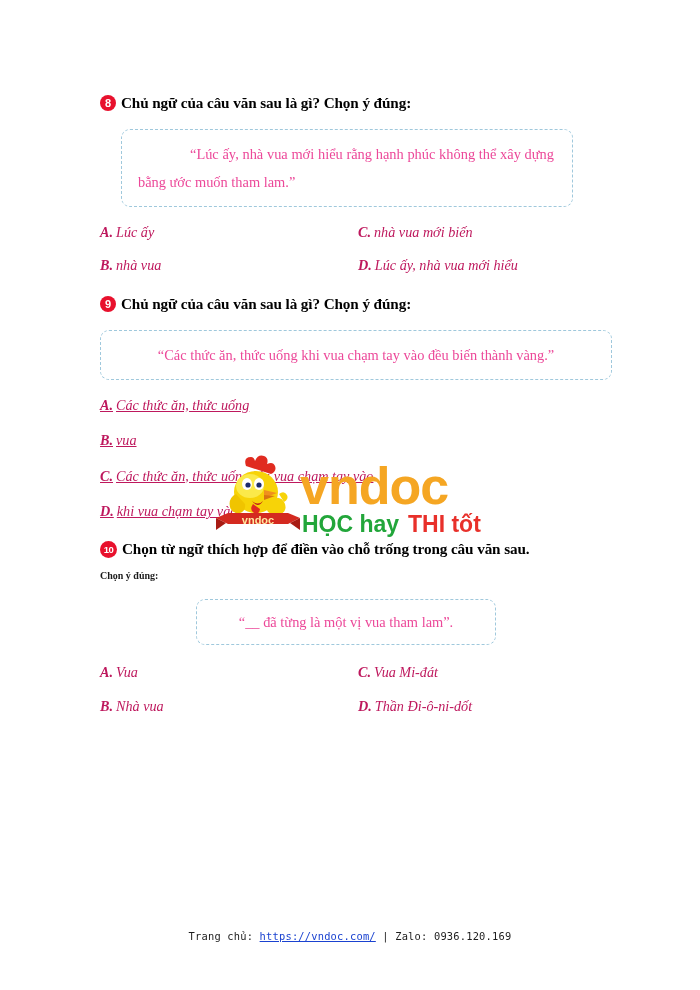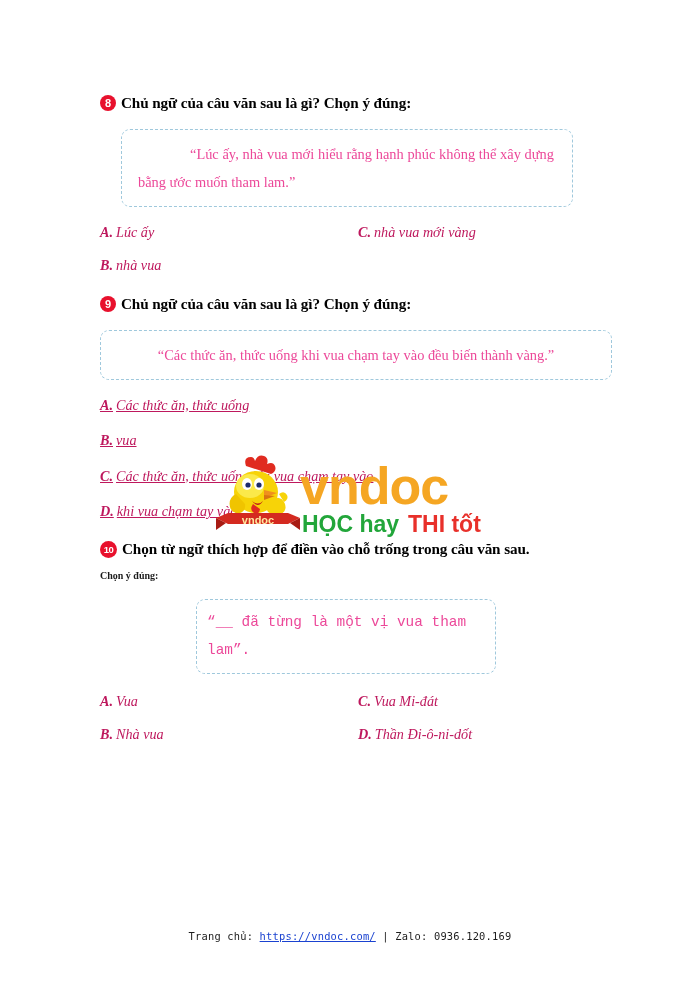--- a/index.html
+++ b/index.html
@@ -91,23 +91,22 @@
   }
   .quote-box.q9 {
     margin: 14px 0 0 0;
     width: 512px;
     text-align: center;
     padding: 10px 10px;
   }
   .quote-box.q10 {
     margin: 16px 0 0 96px;
     width: 300px;
-    text-align: left;
+    text-align: center;
     padding: 8px 10px;
-    font-family: Liberation Mono, monospace;
   }
 
   
   .options {
     margin-top: 16px;
   }
   .opt-row {
     display: flex;
     margin-bottom: 15px;
   }
@@ -183,26 +182,29 @@
     </div>
 
     <div class="quote-box q8">“Lúc ấy, nhà vua mới hiểu rằng hạnh phúc không thể xây dựng bằng ước muốn tham lam.”</div>
 
     <div class="options">
       <div class="opt-row">
         <div class="opt col-left">
           <span class="lbl">A.</span><span>Lúc ấy</span>
         </div>
         <div class="opt col-right">
-          <span class="lbl">C.</span><span>nhà vua mới vàng</span>
+          <span class="lbl">C.</span><span>nhà vua mới biến</span>
         </div>
       </div>
       <div class="opt-row">
         <div class="opt col-left">
           <span class="lbl">B.</span><span>nhà vua</span>
+        </div>
+        <div class="opt col-right">
+          <span class="lbl">D.</span><span>Lúc ấy, nhà vua mới hiểu</span>
         </div>
       </div>
     </div>
 
     <div class="q-heading" style="margin-top:18px">
       <span class="q-badge">9</span>
       <span class="q-text">Chủ ngữ của câu văn sau là gì? Chọn ý đúng:</span>
     </div>
 
     <div class="quote-box q9">“Các thức ăn, thức uống khi vua chạm tay vào đều biến thành vàng.”</div>

